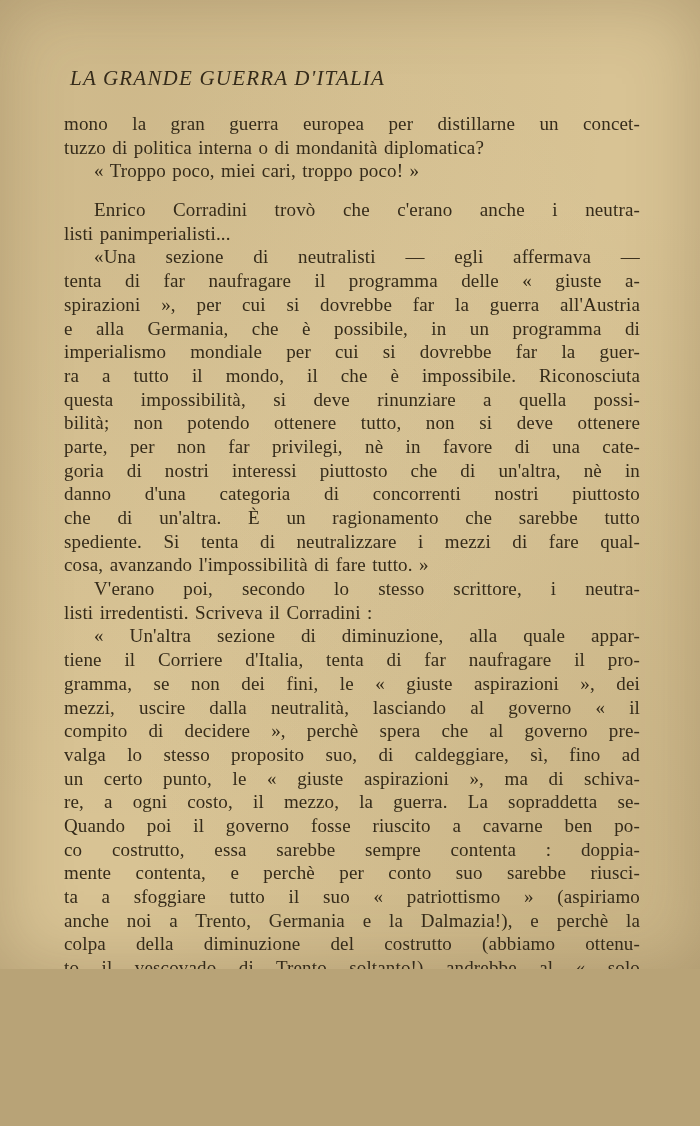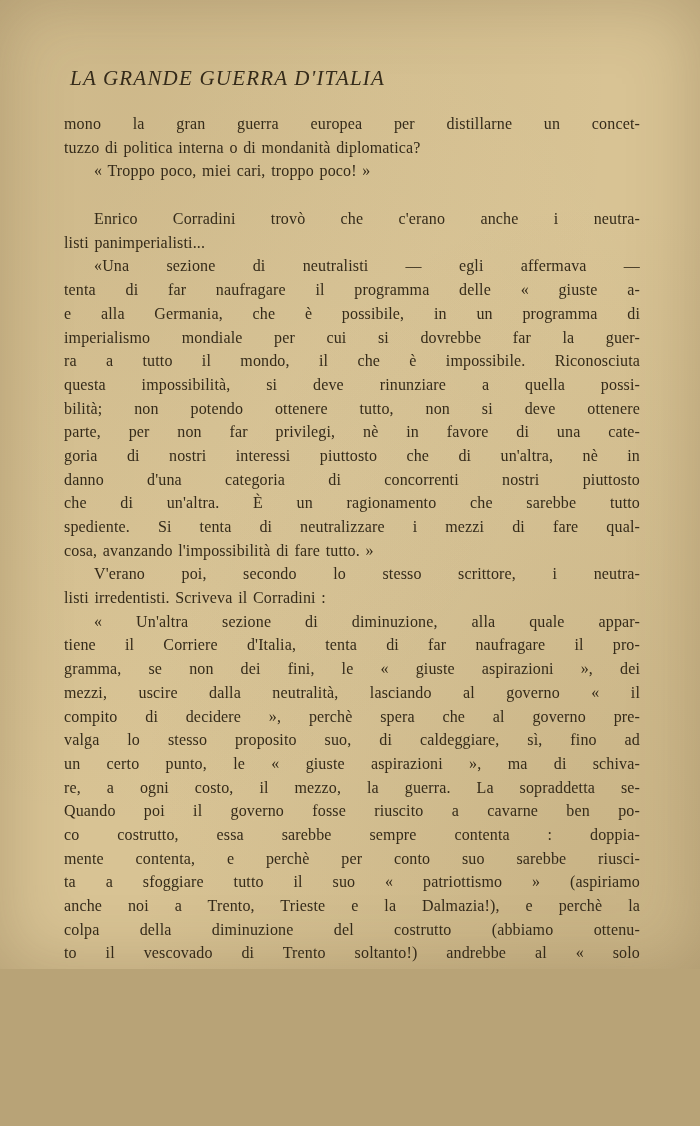--- a/index.html
+++ b/index.html
@@ -32,37 +32,37 @@
     letter-spacing:1.2px;
     white-space:nowrap;
   }
   .body-text{
     position:absolute;
     left:64px;
     top:112px;
     width:576px;
   }
   .line{
-    font-size:16px;
+    font-size:19px;
     line-height:23.7px;
     height:23.7px;
     overflow:hidden;
     text-align:justify;
     letter-spacing:0.15px;
     word-spacing:1.5px;
   }
   .line::after{
     content:"";
     display:inline-block;
     width:100%;
   }
   .line.nj{text-align:left;}
   .line.nj::after{content:none;}
   .line.ind{text-indent:30px;}
-  .line.gap{margin-top:24px;}
+  .line.gap{margin-top:15px;}
   .it{}
   .pagenum{
     position:absolute;
     left:0;
     right:8px;
     top:1072px;
     text-align:center;
     font-size:21px;
     letter-spacing:1px;
   }
@@ -74,20 +74,21 @@
   <div class="title">LA GRANDE GUERRA D'ITALIA</div>
 
   <div class="body-text">
       <div class="line">mono la gran guerra europea per distillarne un concet-</div>
       <div class="line nj">tuzzo di politica interna o di mondanità diplomatica?</div>
       <div class="line ind nj">« Troppo poco, miei cari, troppo poco! »</div>
       <div class="line ind gap">Enrico Corradini trovò che c'erano anche i neutra-</div>
       <div class="line nj">listi panimperialisti...</div>
       <div class="line ind">«Una sezione di neutralisti — egli affermava —</div>
       <div class="line">tenta di far naufragare il programma delle « giuste a-</div>
+      <div class="line">spirazioni », per cui si dovrebbe far la guerra all'Austria</div>
       <div class="line">e alla Germania, che è possibile, in un programma di</div>
       <div class="line">imperialismo mondiale per cui si dovrebbe far la guer-</div>
       <div class="line">ra a tutto il mondo, il che è impossibile. Riconosciuta</div>
       <div class="line">questa impossibilità, si deve rinunziare a quella possi-</div>
       <div class="line">bilità; non potendo ottenere tutto, non si deve ottenere</div>
       <div class="line">parte, per non far privilegi, nè in favore di una cate-</div>
       <div class="line">goria di nostri interessi piuttosto che di un'altra, nè in</div>
       <div class="line">danno d'una categoria di concorrenti nostri piuttosto</div>
       <div class="line">che di un'altra. È un ragionamento che sarebbe tutto</div>
       <div class="line">spediente. Si tenta di neutralizzare i mezzi di fare qual-</div>
@@ -99,20 +100,20 @@
       <div class="line">gramma, se non dei fini, le « giuste aspirazioni », dei</div>
       <div class="line">mezzi, uscire dalla neutralità, lasciando al governo « il</div>
       <div class="line">compito di decidere », perchè spera che al governo pre-</div>
       <div class="line">valga lo stesso proposito suo, di caldeggiare, sì, fino ad</div>
       <div class="line">un certo punto, le « giuste aspirazioni », ma di schiva-</div>
       <div class="line">re, a ogni costo, il mezzo, la guerra. La sopraddetta se-</div>
       <div class="line">Quando poi il governo fosse riuscito a cavarne ben po-</div>
       <div class="line">co costrutto, essa sarebbe sempre contenta :  doppia-</div>
       <div class="line">mente contenta, e perchè per conto suo sarebbe riusci-</div>
       <div class="line">ta a sfoggiare tutto il suo « patriottismo » (aspiriamo</div>
-      <div class="line">anche noi a Trento, Trieste e la Dalmazia!), e perchè la</div>
+      <div class="line">anche noi a Trento, Germania e la Dalmazia!), e perchè la</div>
       <div class="line">colpa della diminuzione del costrutto (abbiamo ottenu-</div>
       <div class="line">to il vescovado di Trento soltanto!) andrebbe al « solo</div>
       <div class="line">responsabile », il governo. E in ogni modo si sarebbe</div>
     </div>
 
   <div class="pagenum">— 34 —</div>
 </div>
 
 </body></html>

